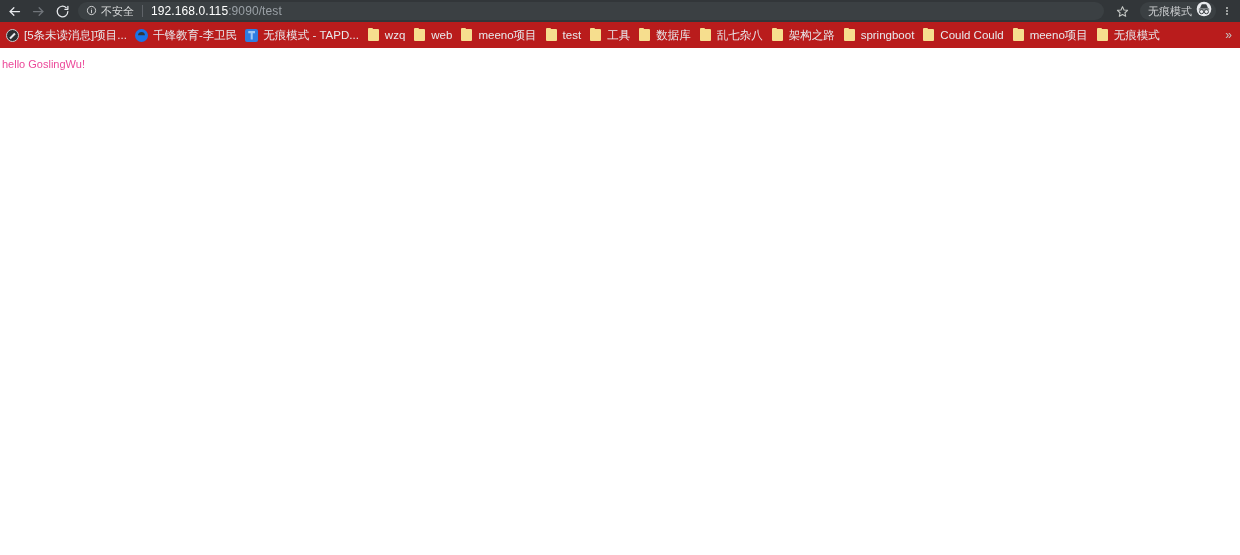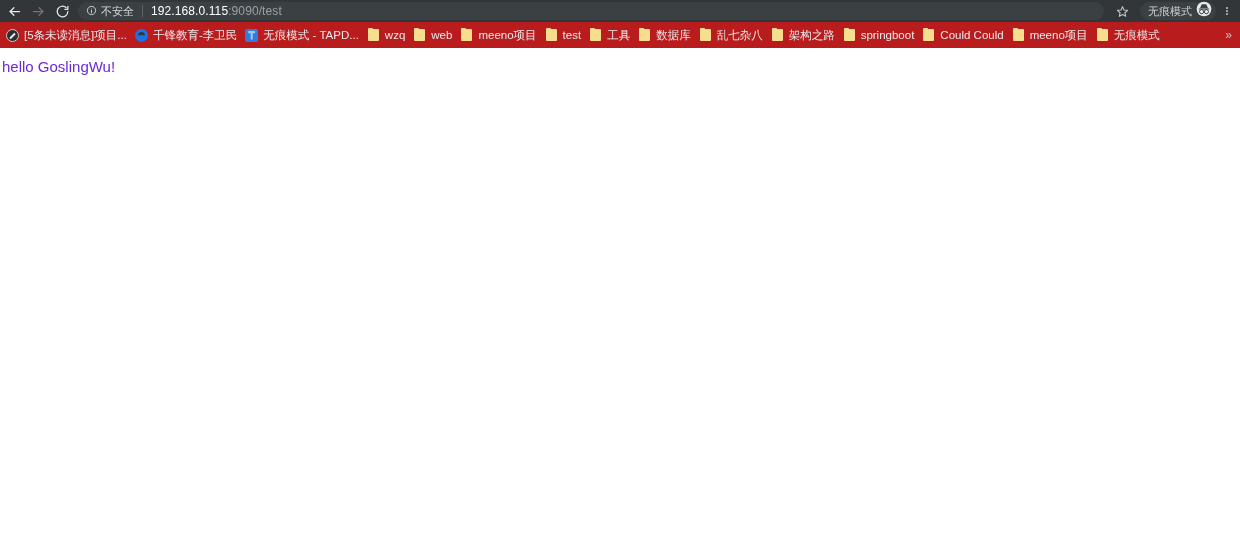--- a/index.html
+++ b/index.html
@@ -239,22 +239,22 @@
   }
 
   
   #page-content {
     background: #ffffff;
     height: 507px;
     padding: 10px 0 0 2px;
     box-sizing: border-box;
   }
   #page-text {
-    font-size: 15px;
-    color: #6d28d9;
+    font-size: 11px;
+    color: #ec4899;
     line-height: 1.2;
     font-family: "Liberation Sans", "DejaVu Sans", sans-serif;
   }
 </style>
 </head>
 <body>
 
 <div id="browser-chrome">
 
   <div id="toolbar">

